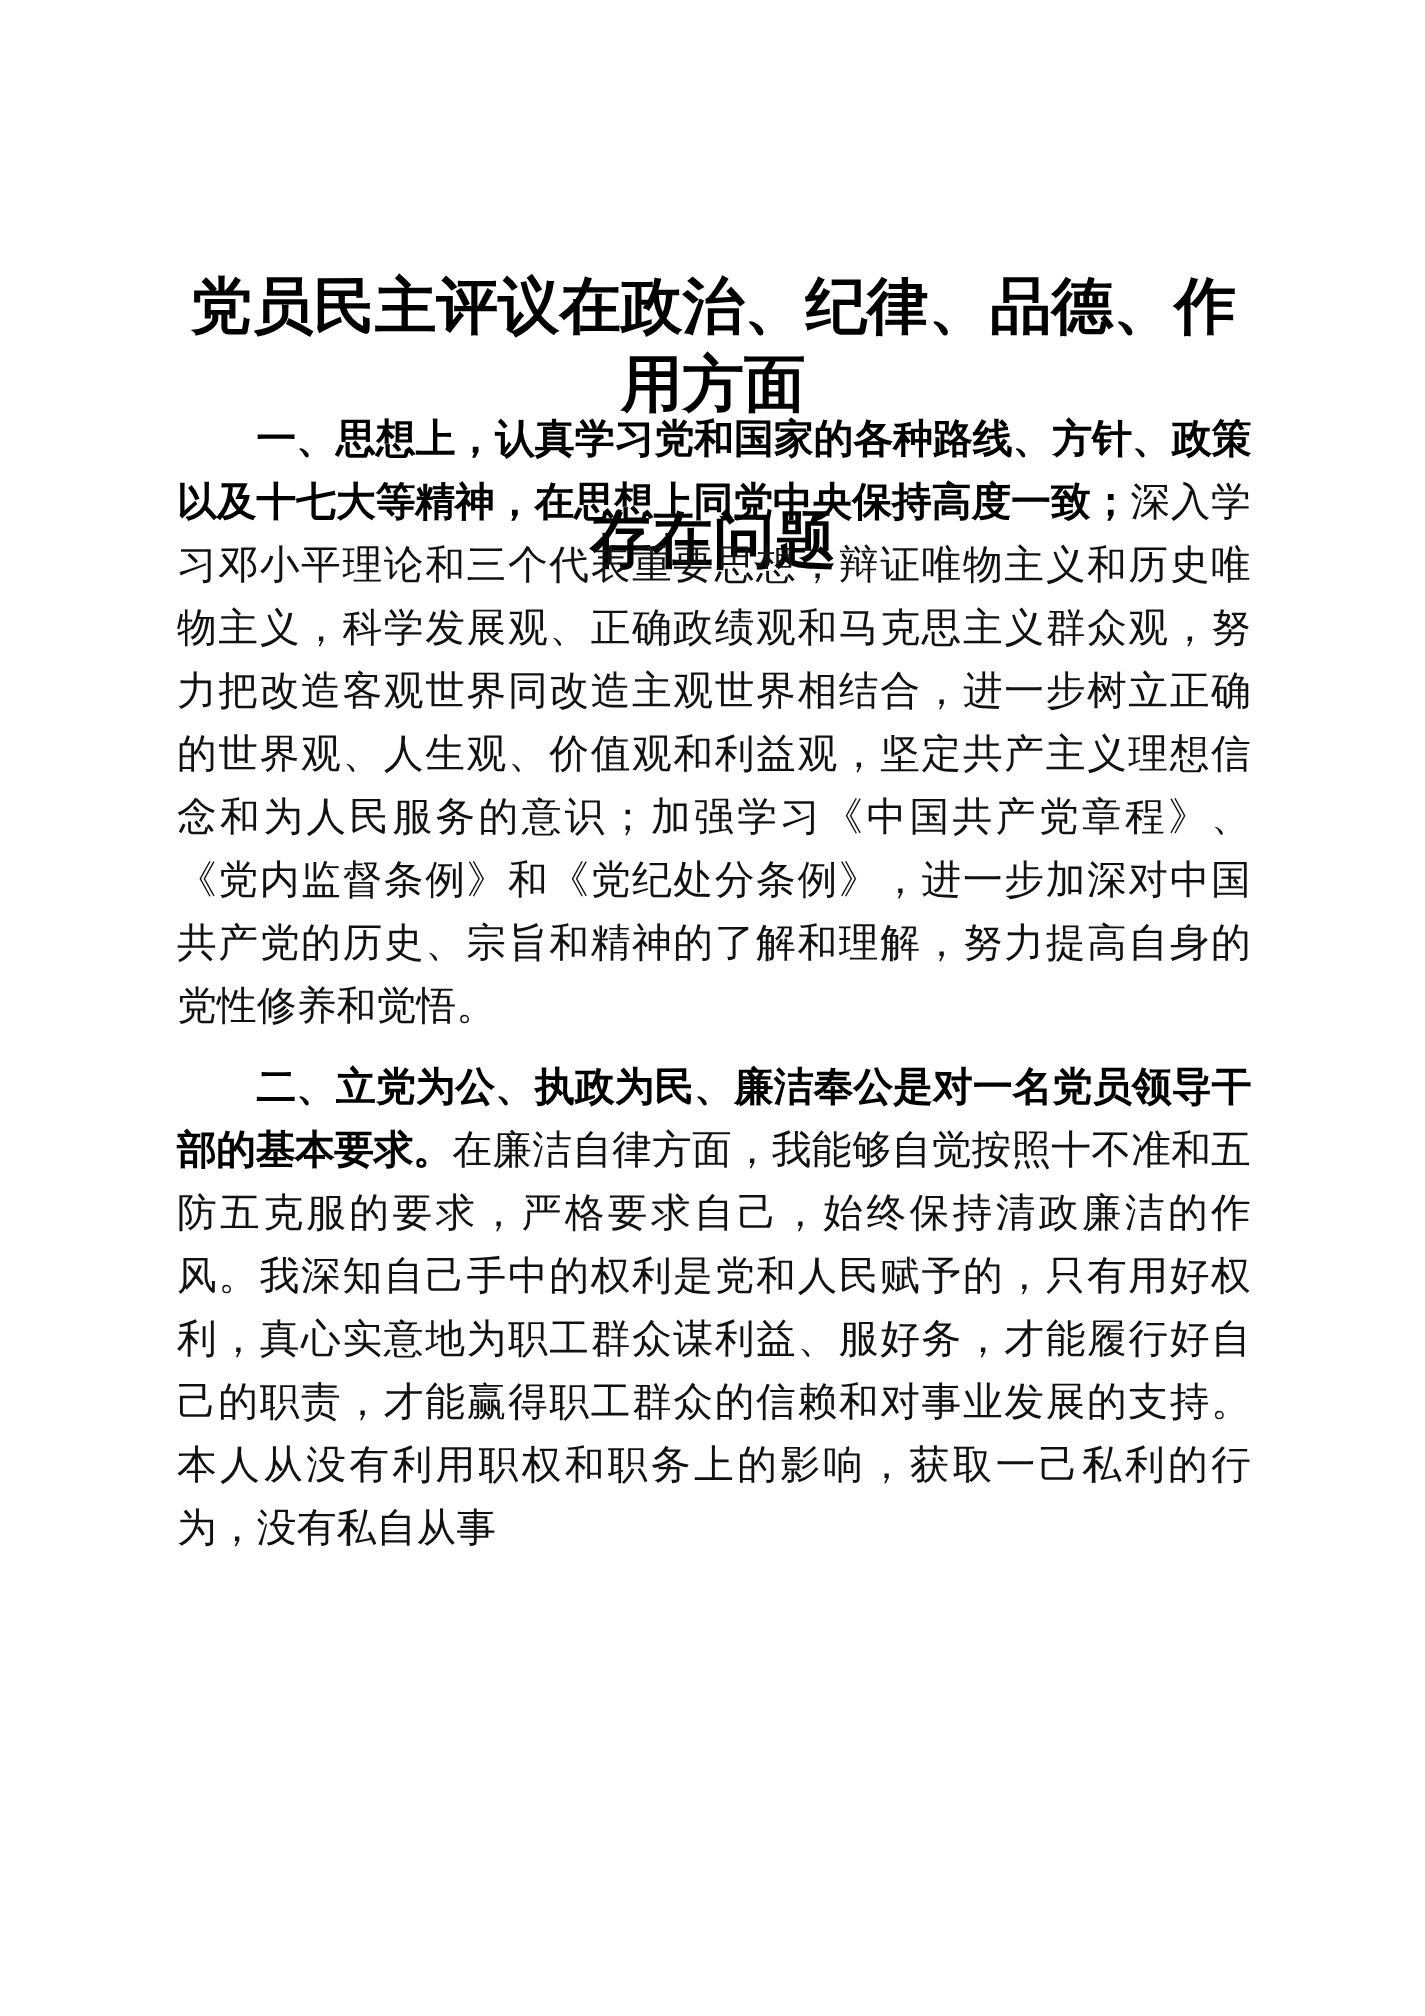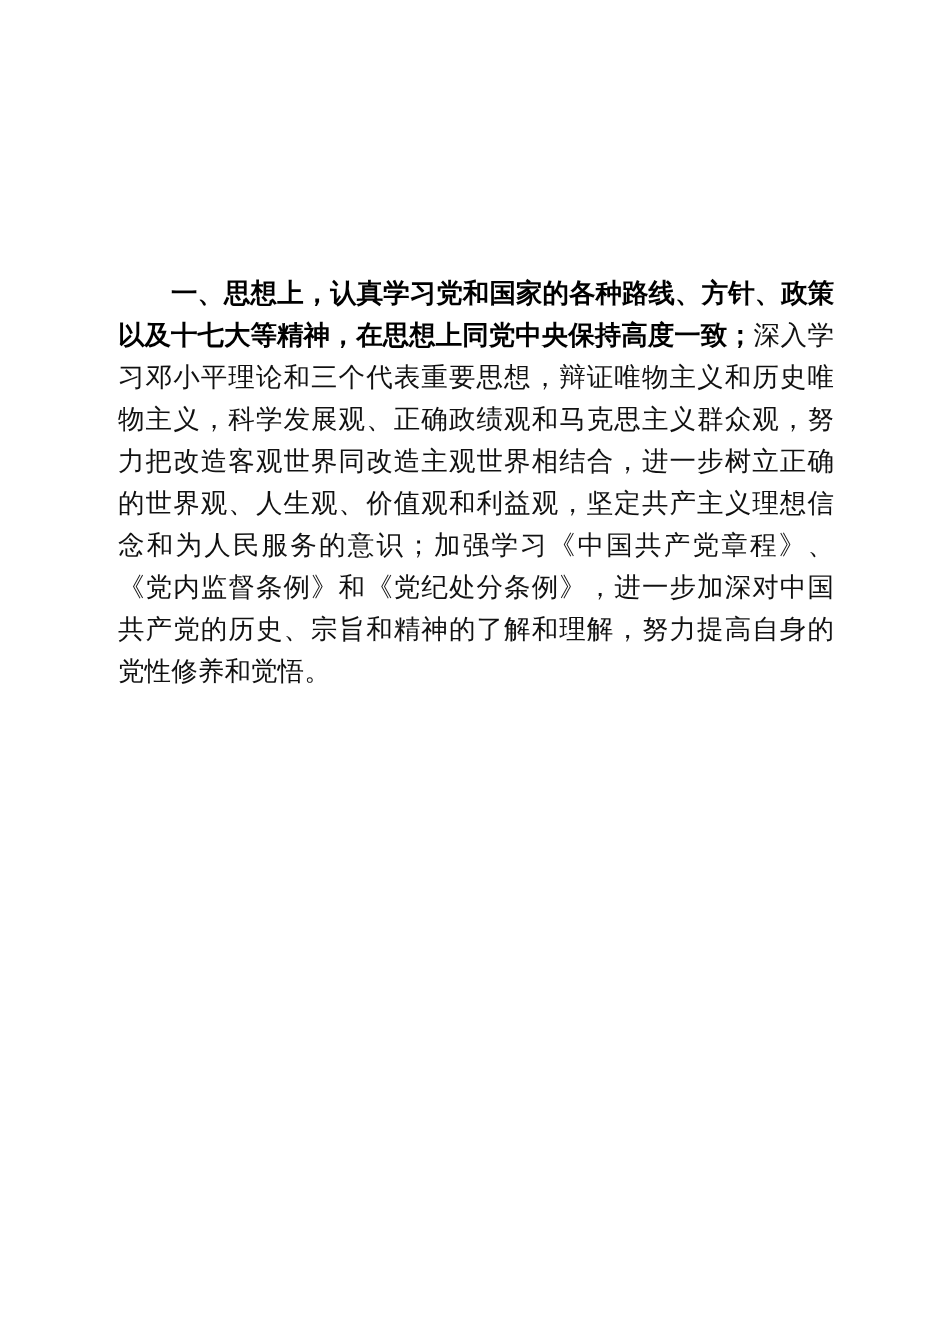--- a/index.html
+++ b/index.html
@@ -60,24 +60,31 @@
   .rest {
     font-family: "DejaVu Serif", "Liberation Serif", serif;
     font-weight: 400;
   }
 </style>
 </head>
 <body>
 
 <div class="page">
 
+  <div class="doc-title">
+    <span>党员民主评议在政治、纪律、品德、作用方面</span><br>
+    <span>存在问题</span>
+  </div>
 
   <div class="body-block">
 
 
     <p class="para">
       <span class="lead">一、思想上，认真学习党和国家的各种路线、方针、政策以及十七大等精神，在思想上同党中央保持高度一致；</span><span class="rest">深入学习邓小平理论和三个代表重要思想，辩证唯物主义和历史唯物主义，科学发展观、正确政绩观和马克思主义群众观，努力把改造客观世界同改造主观世界相结合，进一步树立正确的世界观、人生观、价值观和利益观，坚定共产主义理想信念和为人民服务的意识；加强学习《中国共产党章程》、《党内监督条例》和《党纪处分条例》，进一步加深对中国共产党的历史、宗旨和精神的了解和理解，努力提高自身的党性修养和觉悟。</span>
     </p>
 
+    <p class="para">
+      <span class="lead">二、立党为公、执政为民、廉洁奉公是对一名党员领导干部的基本要求。</span><span class="rest">在廉洁自律方面，我能够自觉按照十不准和五防五克服的要求，严格要求自己，始终保持清政廉洁的作风。我深知自己手中的权利是党和人民赋予的，只有用好权利，真心实意地为职工群众谋利益、服好务，才能履行好自己的职责，才能赢得职工群众的信赖和对事业发展的支持。本人从没有利用职权和职务上的影响，获取一己私利的行为，没有私自从事</span>
+    </p>
 
   </div>
 
 </div>
 
 </body></html>

